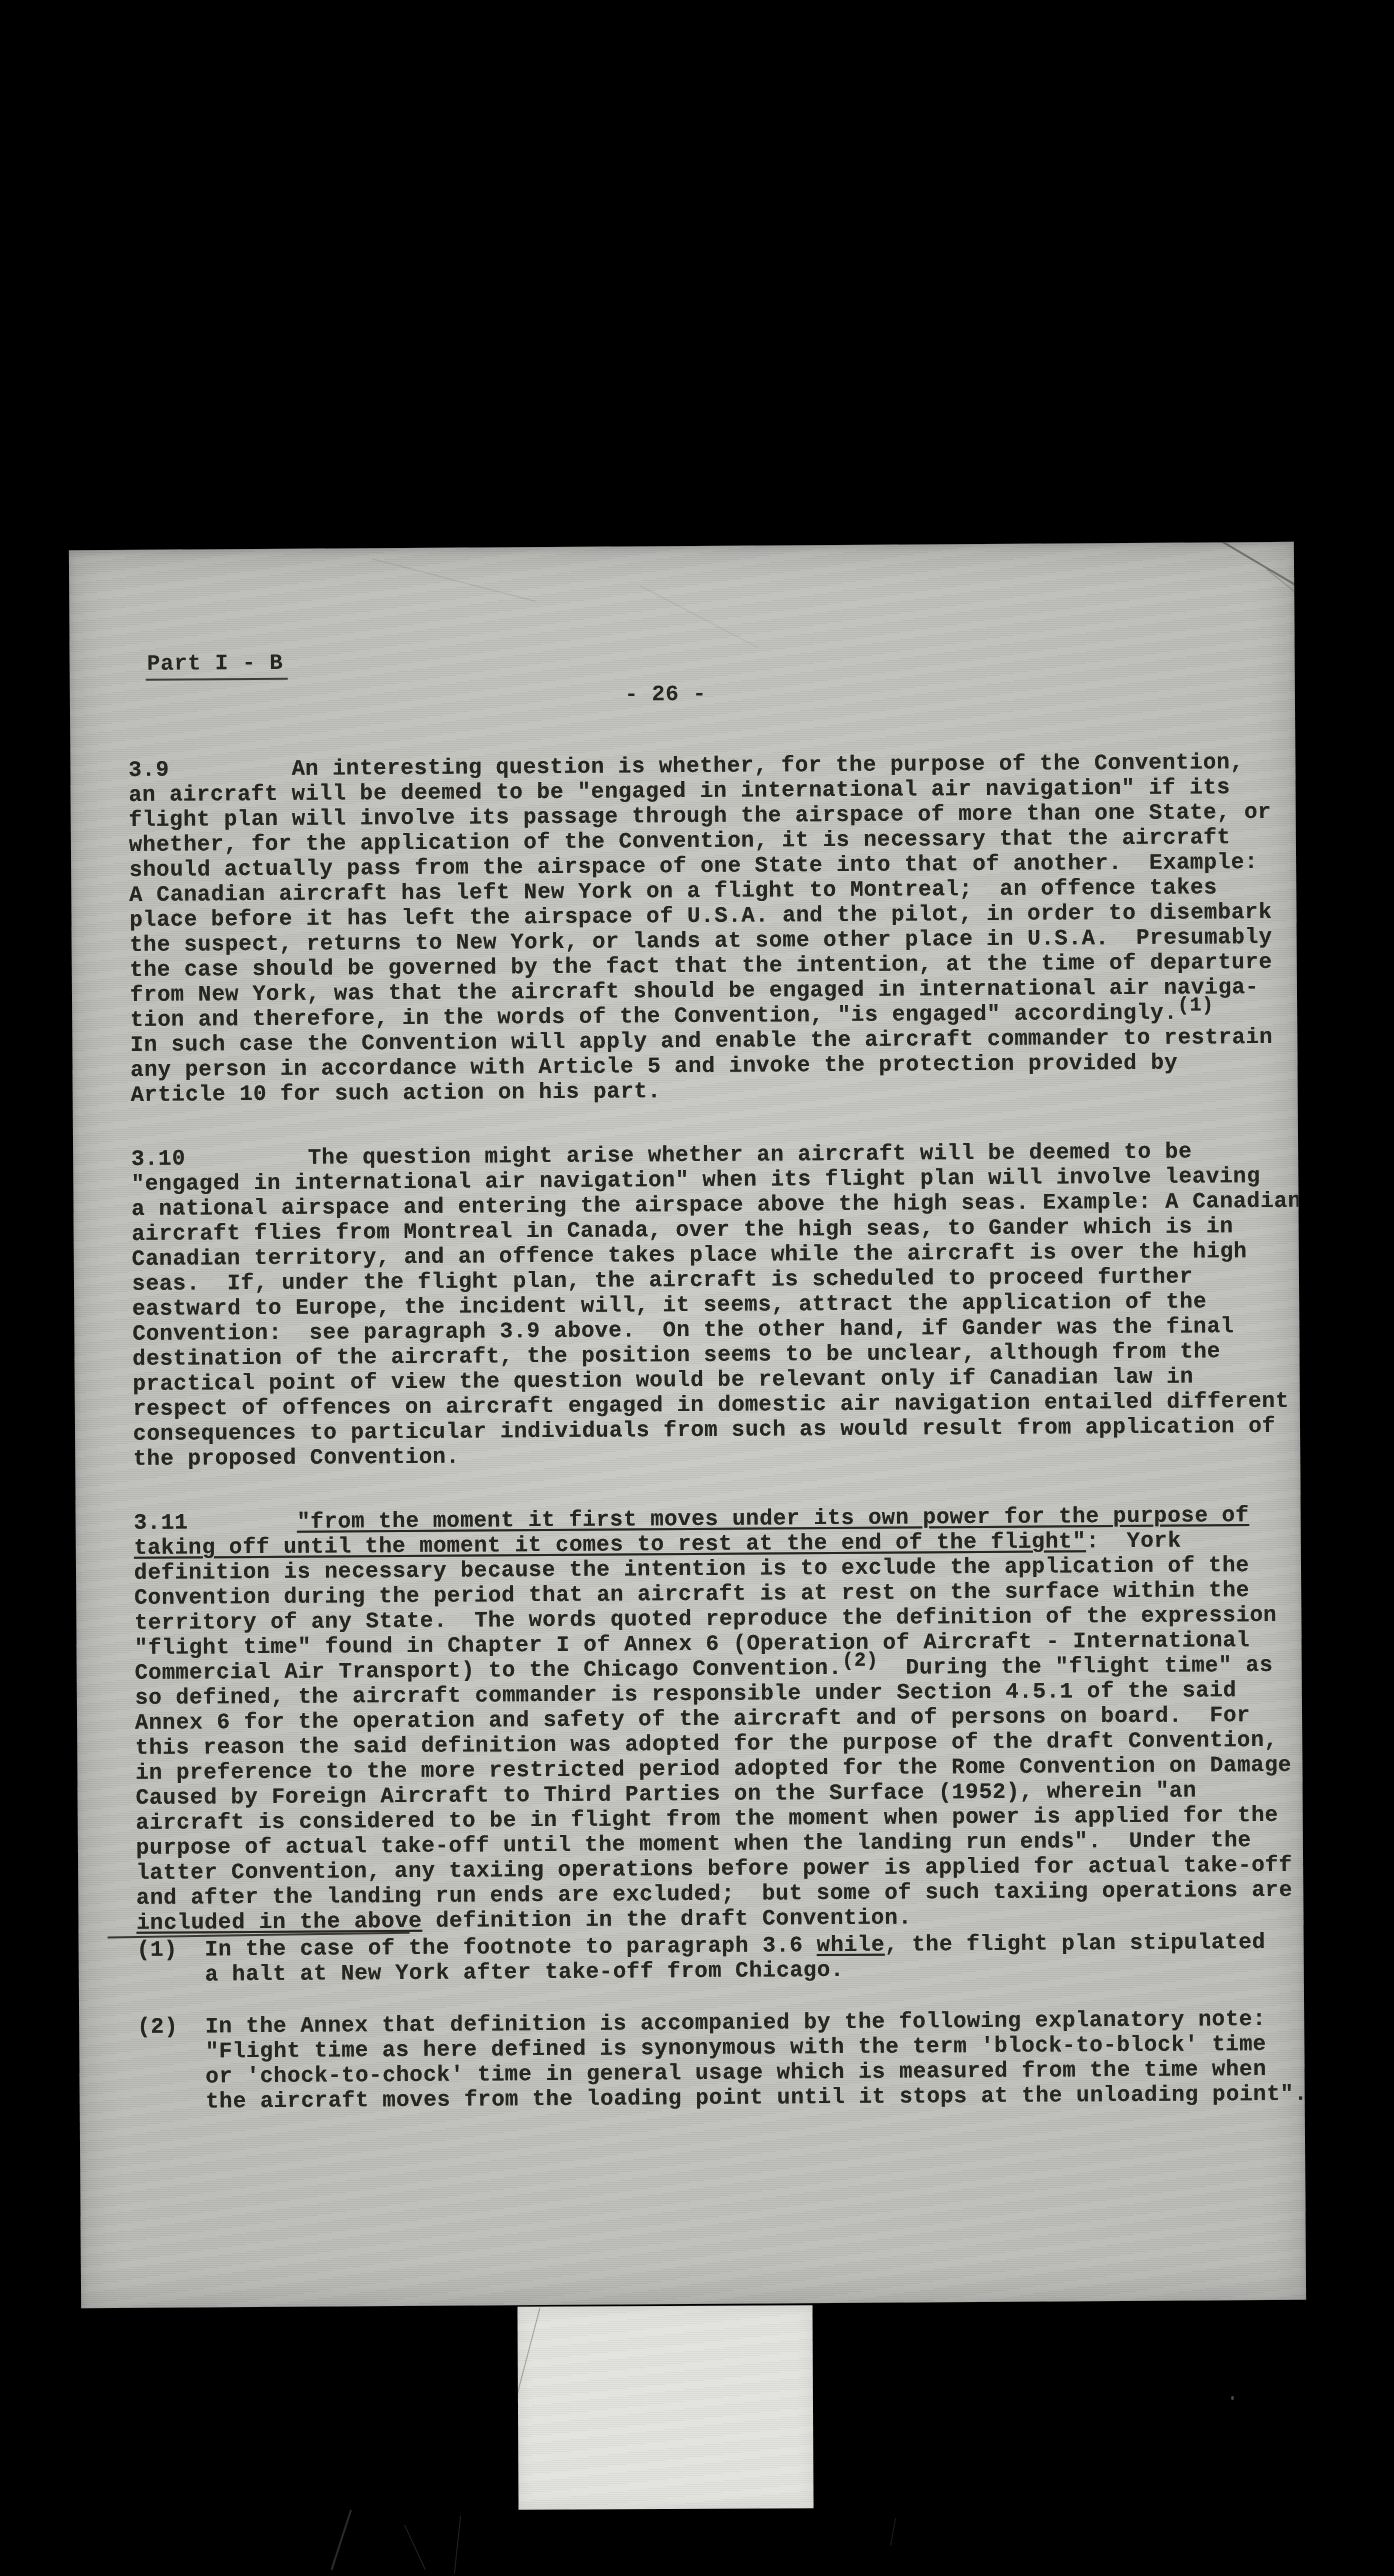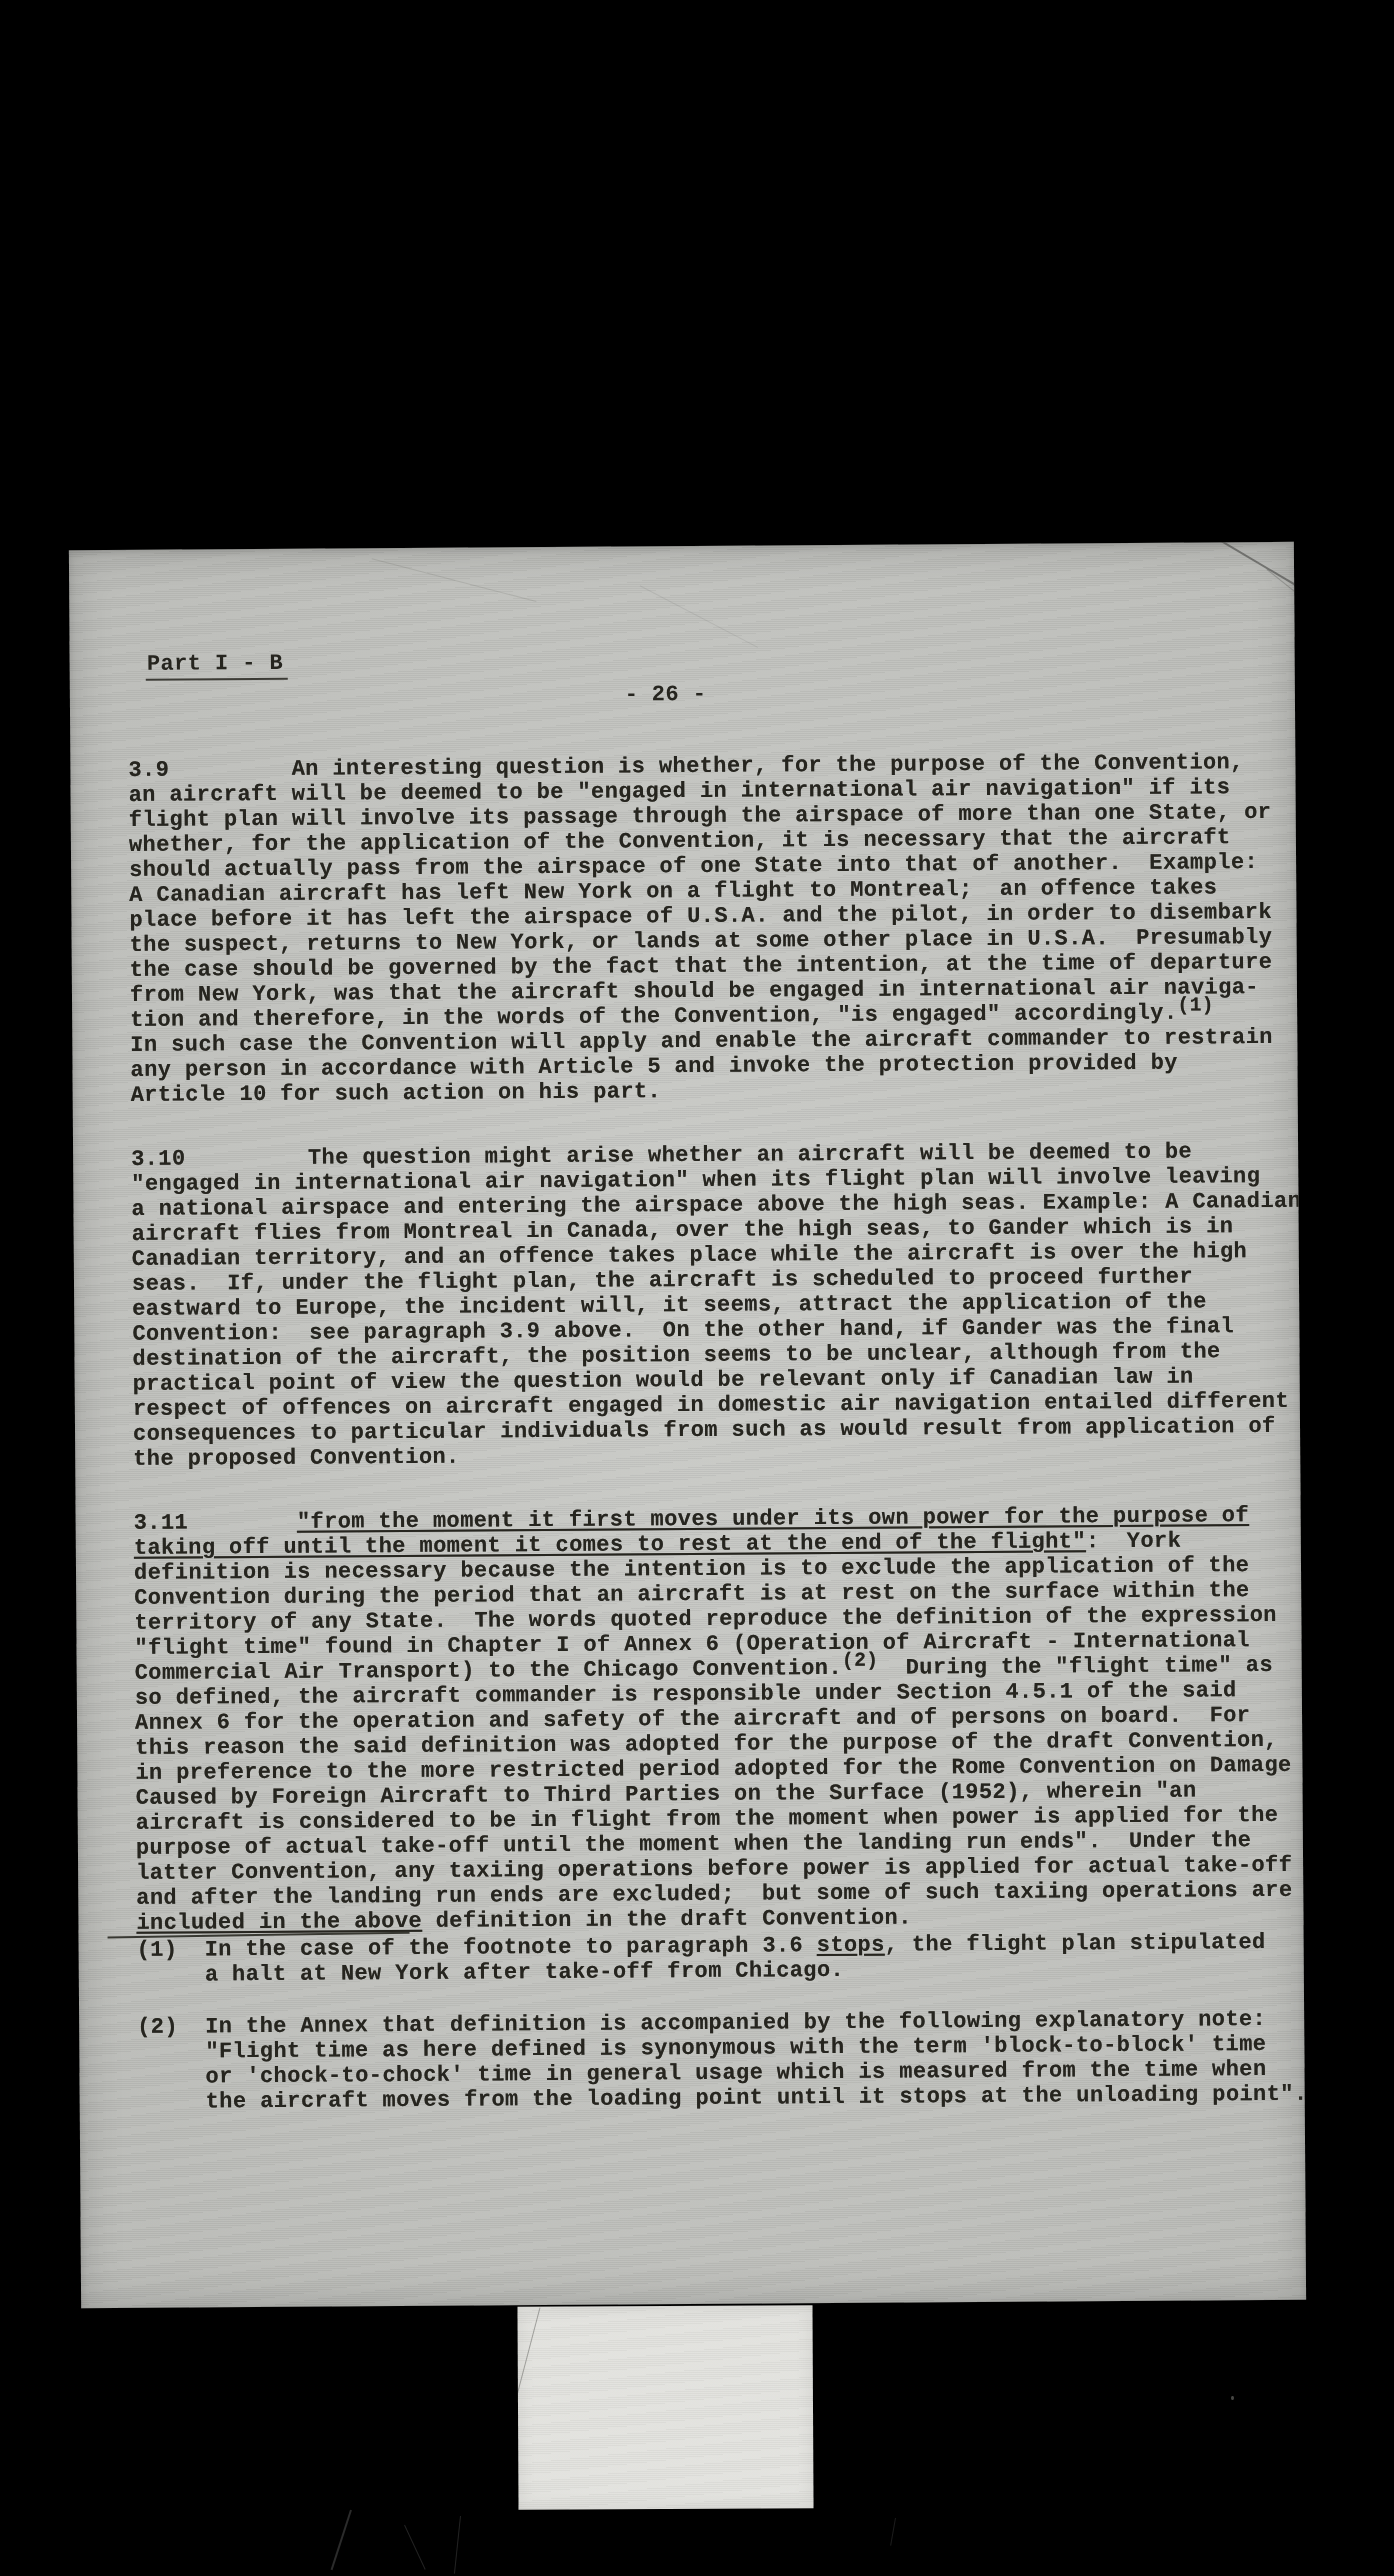--- a/index.html
+++ b/index.html
@@ -157,21 +157,21 @@
             <div class="line"><span>aircraft is considered to be in flight from the moment when power is applied for the</span></div>
             <div class="line"><span>purpose of actual take-off until the moment when the landing run ends".  Under the</span></div>
             <div class="line"><span>latter Convention, any taxiing operations before power is applied for actual take-off</span></div>
             <div class="line"><span>and after the landing run ends are excluded;  but some of such taxiing operations are</span></div>
             <div class="line"><span class="u">included in the above</span><span> definition in the draft Convention.</span></div>
           </div>
         </div>
       <div class="footnote-separator"></div>
       <div class="footnotes">
           <div class="footnote">
-            <div class="line"><span>(1)  In the case of the footnote to paragraph 3.6 </span><span class="u">stops</span><span>, the flight plan stipulated</span></div>
+            <div class="line"><span>(1)  In the case of the footnote to paragraph 3.6 </span><span class="u">while</span><span>, the flight plan stipulated</span></div>
             <div class="line"><span>     a halt at New York after take-off from Chicago.</span></div>
           </div>
           <div class="footnote">
             <div class="line"><span>(2)  In the Annex that definition is accompanied by the following explanatory note:</span></div>
             <div class="line"><span>     "Flight time as here defined is synonymous with the term 'block-to-block' time</span></div>
             <div class="line"><span>     or 'chock-to-chock' time in general usage which is measured from the time when</span></div>
             <div class="line"><span>     the aircraft moves from the loading point until it stops at the unloading point".</span></div>
           </div>
         </div>
     </div>

